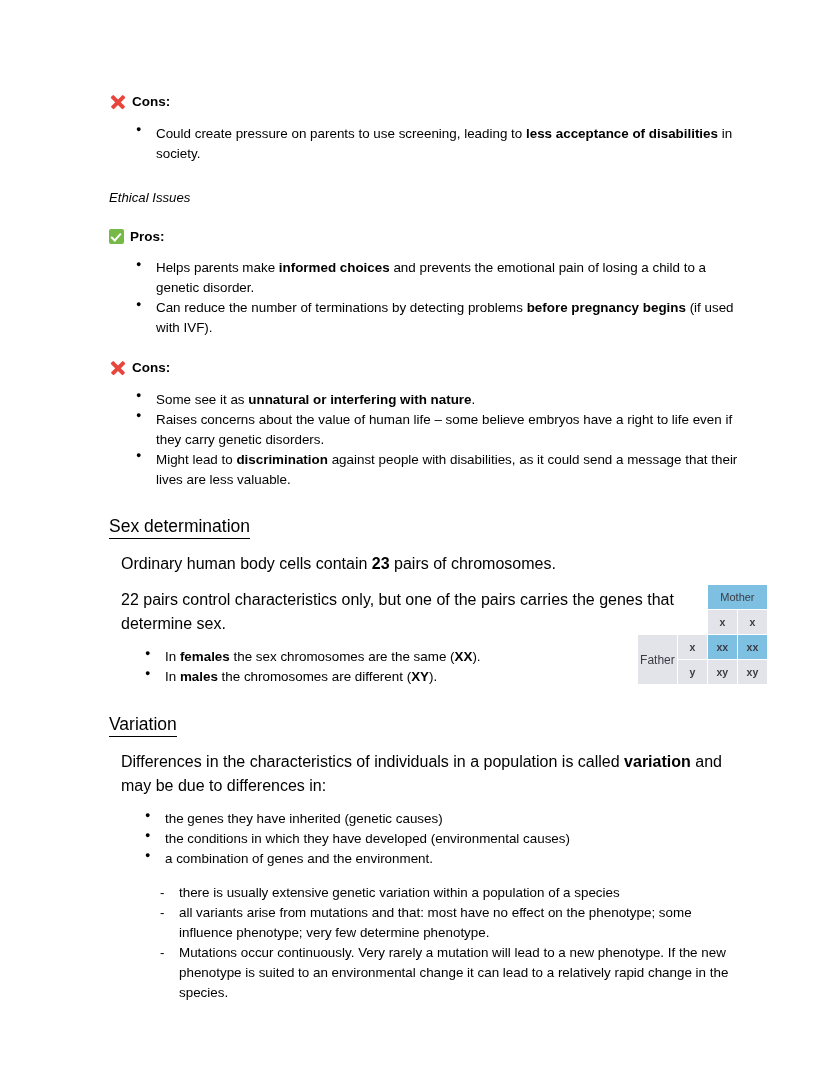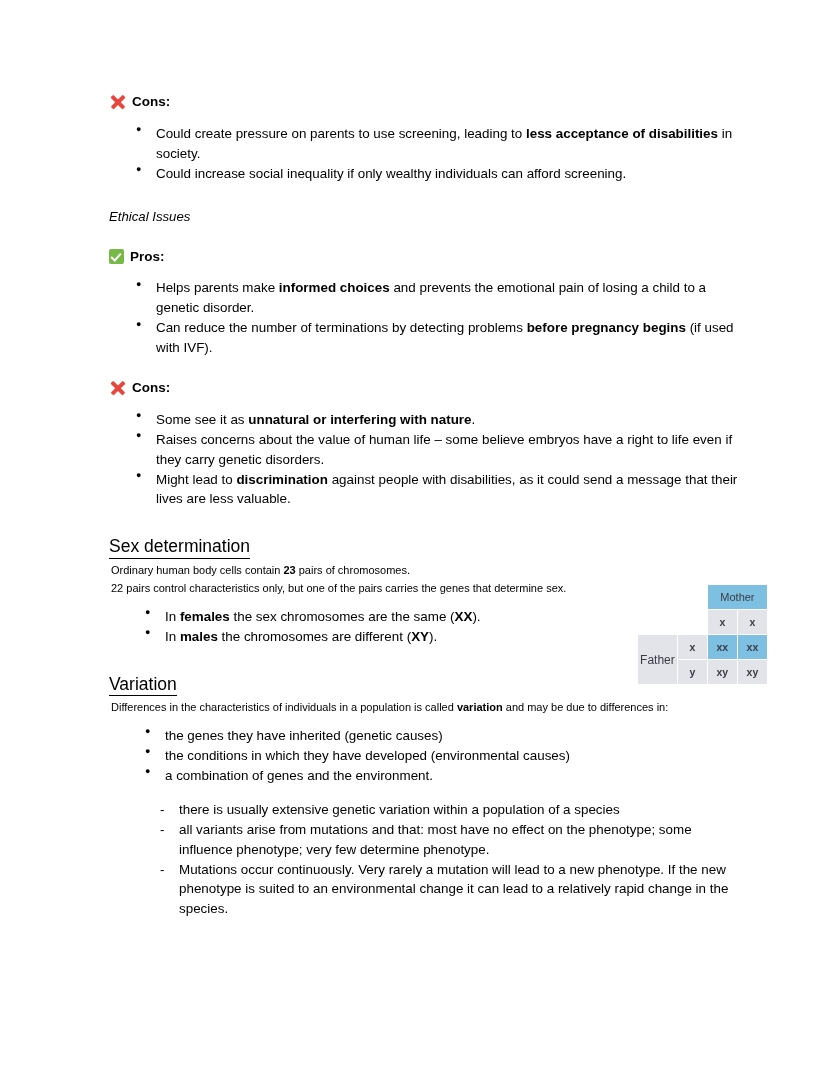--- a/index.html
+++ b/index.html
@@ -83,22 +83,22 @@
     height: 8px;
     border: solid #ffffff;
     border-width: 0 2.3px 2.3px 0;
     transform: rotate(42deg);
   }
 
   .head-label { display: inline-block; }
 
   
   p.para {
-    margin: 2px;
-    font-size: 11px;
+    margin: 12px;
+    font-size: 16px;
     line-height: 1.48;
   }
   p.italic-head {
     margin: 24px 0 0 0;
     font-size: 13.2px;
     font-style: italic;
     line-height: 1.45;
   }
 
   
@@ -193,21 +193,20 @@
 <div class="page">
 
   <div class="content">
 
     <div class="badge-head">
       <span class="ico ico-cross"></span>
       <span class="head-label">Cons:</span>
     </div>
     <ul class="blist">
         <li>Could create pressure on parents to use screening, leading to <b>less acceptance of disabilities</b> in society.</li>
-        <li>Could increase social inequality if only wealthy individuals can afford screening.</li>
       </ul>
 
     <p class="italic-head">Ethical Issues</p>
 
     <div class="badge-head spaced">
       <span class="ico ico-check"></span>
       <span class="head-label">Pros:</span>
     </div>
     <ul class="blist">
         <li>Helps parents make <b>informed choices</b> and prevents the emotional pain of losing a child to a genetic disorder.</li>

